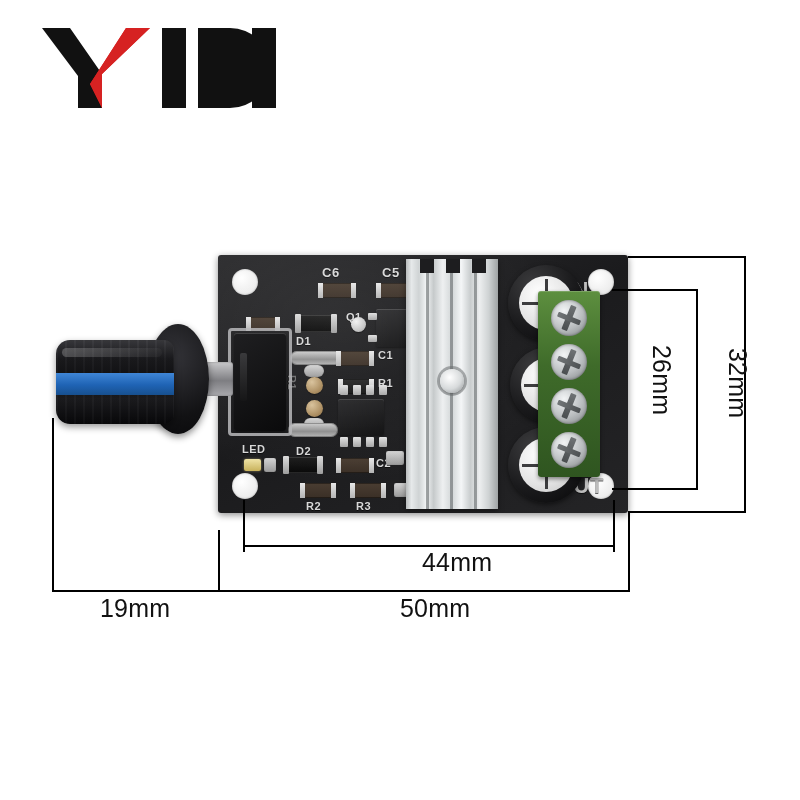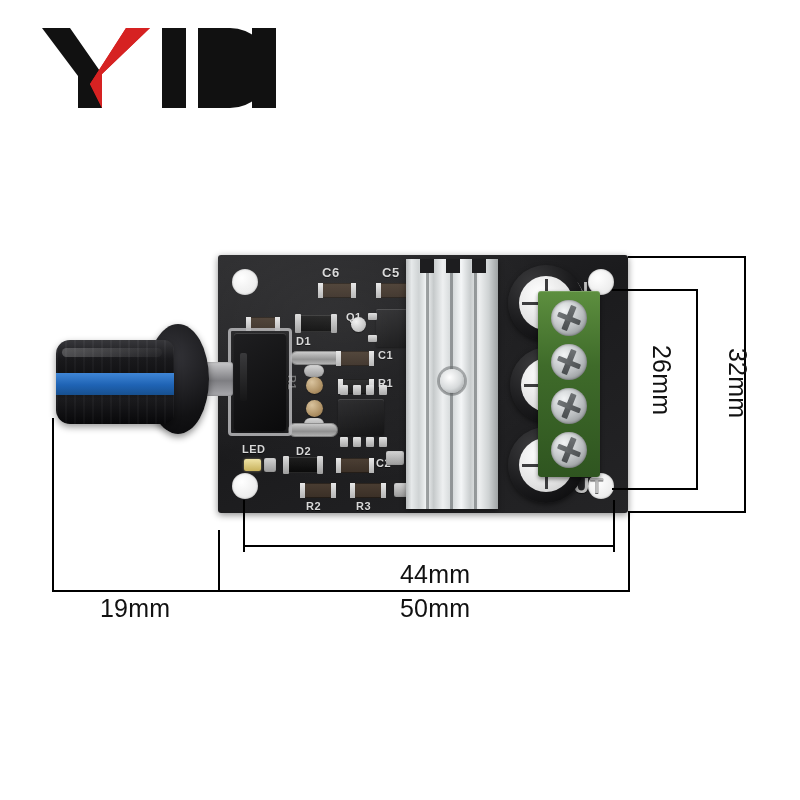--- a/index.html
+++ b/index.html
@@ -376,21 +376,21 @@
   <div class="dimlabel vert" style="left:752px;top:348px;">32mm</div>
 
   <div class="dimline dim-h" style="left:612px;top:289px;width:86px;"></div>
   <div class="dimline dim-h" style="left:612px;top:488px;width:86px;"></div>
   <div class="dimline dim-v" style="left:696px;top:289px;height:199px;"></div>
   <div class="dimlabel vert" style="left:676px;top:345px;">26mm</div>
 
   <div class="dimline dim-v" style="left:243px;top:500px;height:52px;"></div>
   <div class="dimline dim-v" style="left:613px;top:500px;height:52px;"></div>
   <div class="dimline dim-h" style="left:243px;top:545px;width:372px;"></div>
-  <div class="dimlabel" style="left:400px;top:548px;margin-top:12px;">44mm</div>
+  <div class="dimlabel" style="left:422px;top:548px;">44mm</div>
 
   <div class="dimline dim-v" style="left:218px;top:530px;height:62px;"></div>
   <div class="dimline dim-v" style="left:628px;top:512px;height:80px;"></div>
   <div class="dimline dim-h" style="left:218px;top:590px;width:412px;"></div>
   <div class="dimlabel" style="left:400px;top:594px;">50mm</div>
 
   <div class="dimline dim-v" style="left:52px;top:418px;height:174px;"></div>
   <div class="dimline dim-h" style="left:52px;top:590px;width:168px;"></div>
   <div class="dimlabel" style="left:100px;top:594px;">19mm</div>
 

